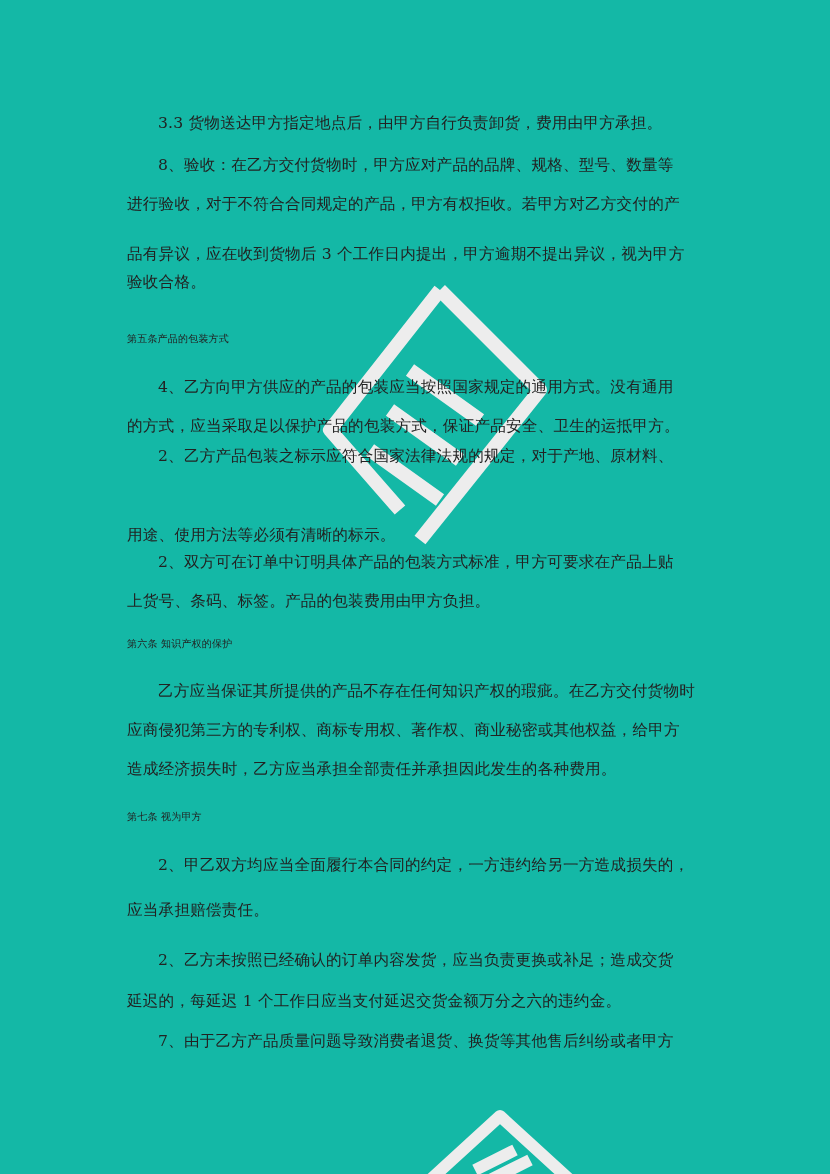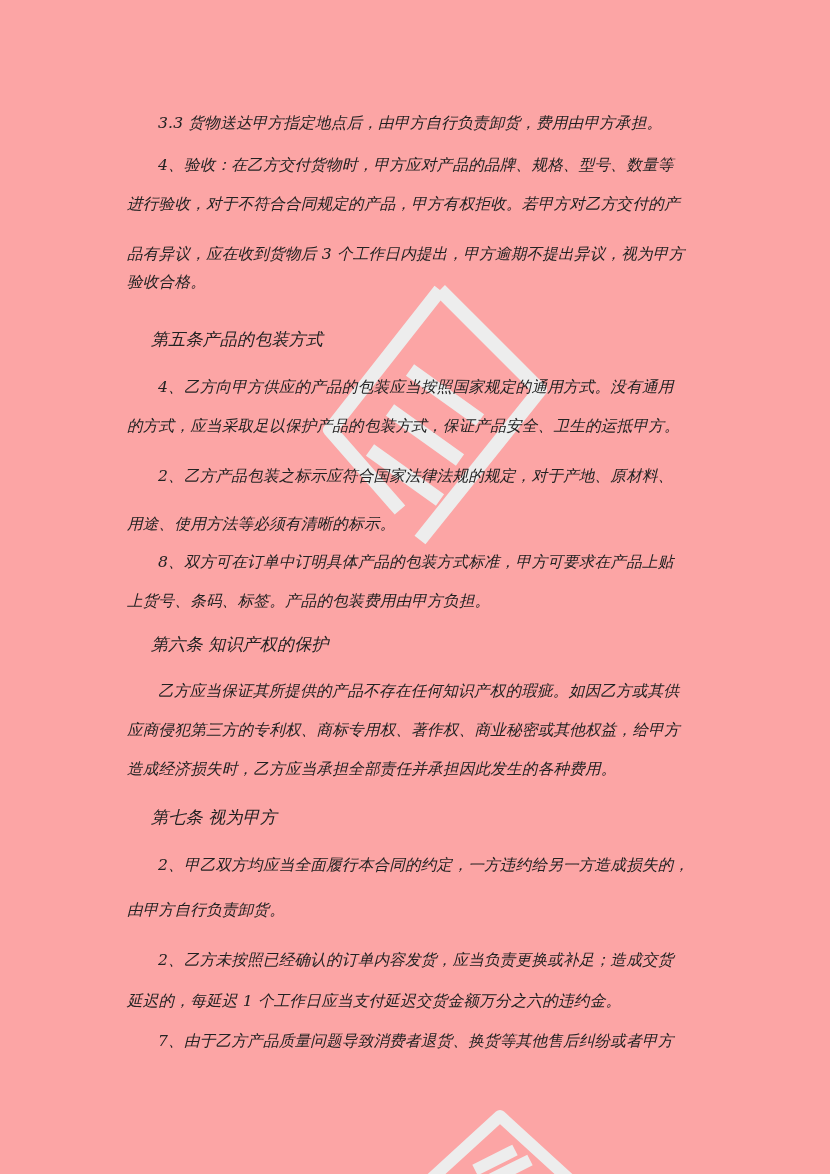--- a/index.html
+++ b/index.html
@@ -1,22 +1,22 @@
 <!DOCTYPE html>
 <html><head>
 <meta charset="utf-8">
 <style>
   html, body { margin: 0; padding: 0; background: #ffffff; }
   body { width: 830px; height: 1174px; position: relative; overflow: hidden;
          font-family: "DejaVu Serif", "Liberation Serif", serif; color: #222222; }
-  .page { position: absolute; left: 0; top: 0; width: 830px; height: 1174px; background: #fca5a5; font-style: italic; }
+  .page { position: absolute; left: 0; top: 0; width: 830px; height: 1174px; background: #14b8a6; }
   .line { position: absolute; left: 127px; width: 580px; font-size: 15.6px; line-height: 20px;
           white-space: nowrap; letter-spacing: 0.2px; text-align: justify; }
   .line.indent { left: 158px; width: 549px; }
-  .heading { font-size: 17px; margin-left: 24px; }
+  .heading { font-size: 10px; }
   .wm { position: absolute; pointer-events: none; }
 </style>
 </head>
 <body>
 
 <div class="page">
 
   <svg class="wm" style="left:290px; top:280px;" width="260" height="300" viewBox="0 0 260 300">
     <g fill="none" stroke="#ededed" stroke-width="14" stroke-linejoin="round">
       <path d="M150 10 L250 110 L130 260"></path>
@@ -26,35 +26,35 @@
   </svg>
   <svg class="wm" style="left:420px; top:1110px;" width="160" height="70" viewBox="0 0 160 70">
     <g fill="none" stroke="#ededed" stroke-width="12" stroke-linejoin="round">
       <path d="M10 70 L80 6 L150 70"></path>
       <path d="M55 60 L95 40 M70 70 L110 50"></path>
     </g>
   </svg>
 
   <div id="lines">
     <div class="line indent" style="top:113px">3.3 货物送达甲方指定地点后，由甲方自行负责卸货，费用由甲方承担。</div>
-    <div class="line indent" style="top:155px">4、验收：在乙方交付货物时，甲方应对产品的品牌、规格、型号、数量等</div>
+    <div class="line indent" style="top:155px">8、验收：在乙方交付货物时，甲方应对产品的品牌、规格、型号、数量等</div>
     <div class="line" style="top:194px">进行验收，对于不符合合同规定的产品，甲方有权拒收。若甲方对乙方交付的产</div>
     <div class="line" style="top:244px">品有异议，应在收到货物后 3 个工作日内提出，甲方逾期不提出异议，视为甲方</div>
     <div class="line" style="top:272px">验收合格。</div>
     <div class="line heading" style="top:329px">第五条产品的包装方式</div>
     <div class="line indent" style="top:377px">4、乙方向甲方供应的产品的包装应当按照国家规定的通用方式。没有通用</div>
     <div class="line" style="top:416px">的方式，应当采取足以保护产品的包装方式，保证产品安全、卫生的运抵甲方。</div>
-    <div class="line indent" style="top:466px">2、乙方产品包装之标示应符合国家法律法规的规定，对于产地、原材料、</div>
-    <div class="line" style="top:514px">用途、使用方法等必须有清晰的标示。</div>
-    <div class="line indent" style="top:552px">8、双方可在订单中订明具体产品的包装方式标准，甲方可要求在产品上贴</div>
+    <div class="line indent" style="top:446px">2、乙方产品包装之标示应符合国家法律法规的规定，对于产地、原材料、</div>
+    <div class="line" style="top:525px">用途、使用方法等必须有清晰的标示。</div>
+    <div class="line indent" style="top:552px">2、双方可在订单中订明具体产品的包装方式标准，甲方可要求在产品上贴</div>
     <div class="line" style="top:591px">上货号、条码、标签。产品的包装费用由甲方负担。</div>
     <div class="line heading" style="top:634px">第六条 知识产权的保护</div>
-    <div class="line indent" style="top:681px">乙方应当保证其所提供的产品不存在任何知识产权的瑕疵。如因乙方或其供</div>
+    <div class="line indent" style="top:681px">乙方应当保证其所提供的产品不存在任何知识产权的瑕疵。在乙方交付货物时</div>
     <div class="line" style="top:720px">应商侵犯第三方的专利权、商标专用权、著作权、商业秘密或其他权益，给甲方</div>
     <div class="line" style="top:759px">造成经济损失时，乙方应当承担全部责任并承担因此发生的各种费用。</div>
     <div class="line heading" style="top:807px">第七条 视为甲方</div>
     <div class="line indent" style="top:855px">2、甲乙双方均应当全面履行本合同的约定，一方违约给另一方造成损失的，</div>
-    <div class="line" style="top:900px">由甲方自行负责卸货。</div>
+    <div class="line" style="top:900px">应当承担赔偿责任。</div>
     <div class="line indent" style="top:950px">2、乙方未按照已经确认的订单内容发货，应当负责更换或补足；造成交货</div>
     <div class="line" style="top:991px">延迟的，每延迟 1 个工作日应当支付延迟交货金额万分之六的违约金。</div>
     <div class="line indent" style="top:1031px">7、由于乙方产品质量问题导致消费者退货、换货等其他售后纠纷或者甲方</div>
   </div>
 </div>
 
 </body></html>

